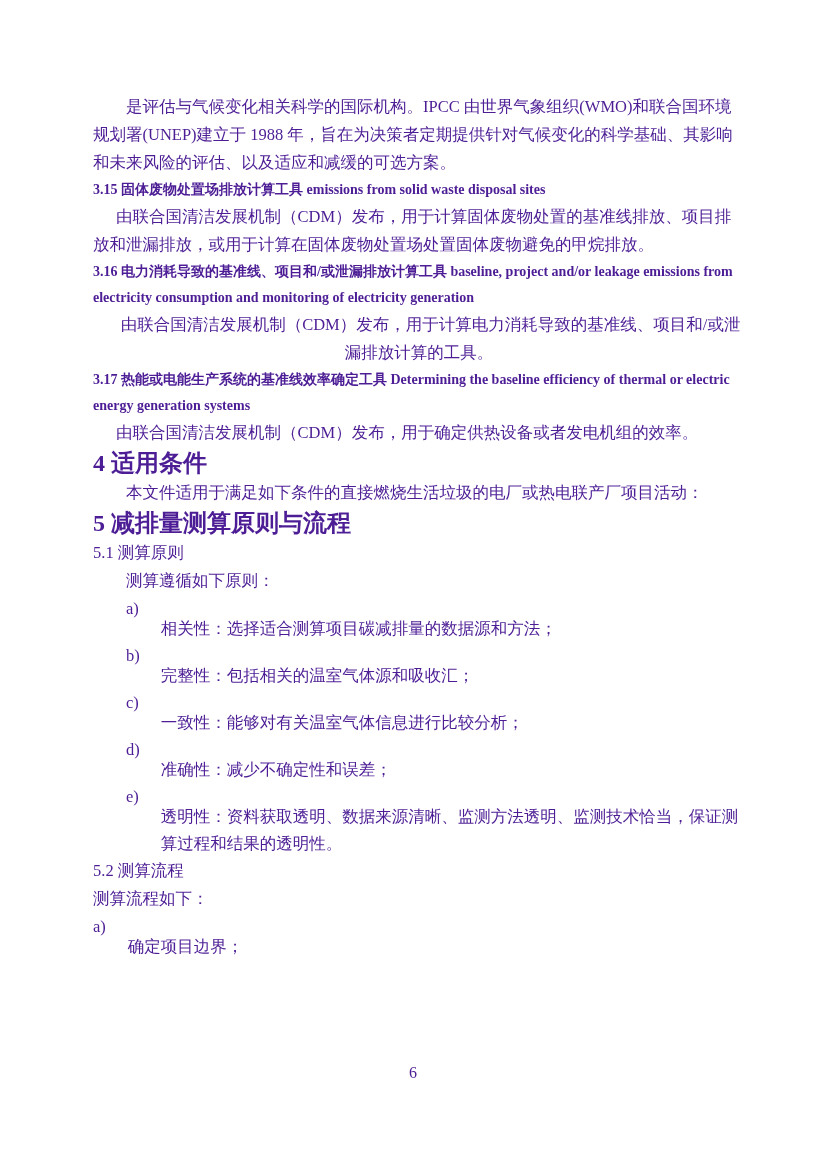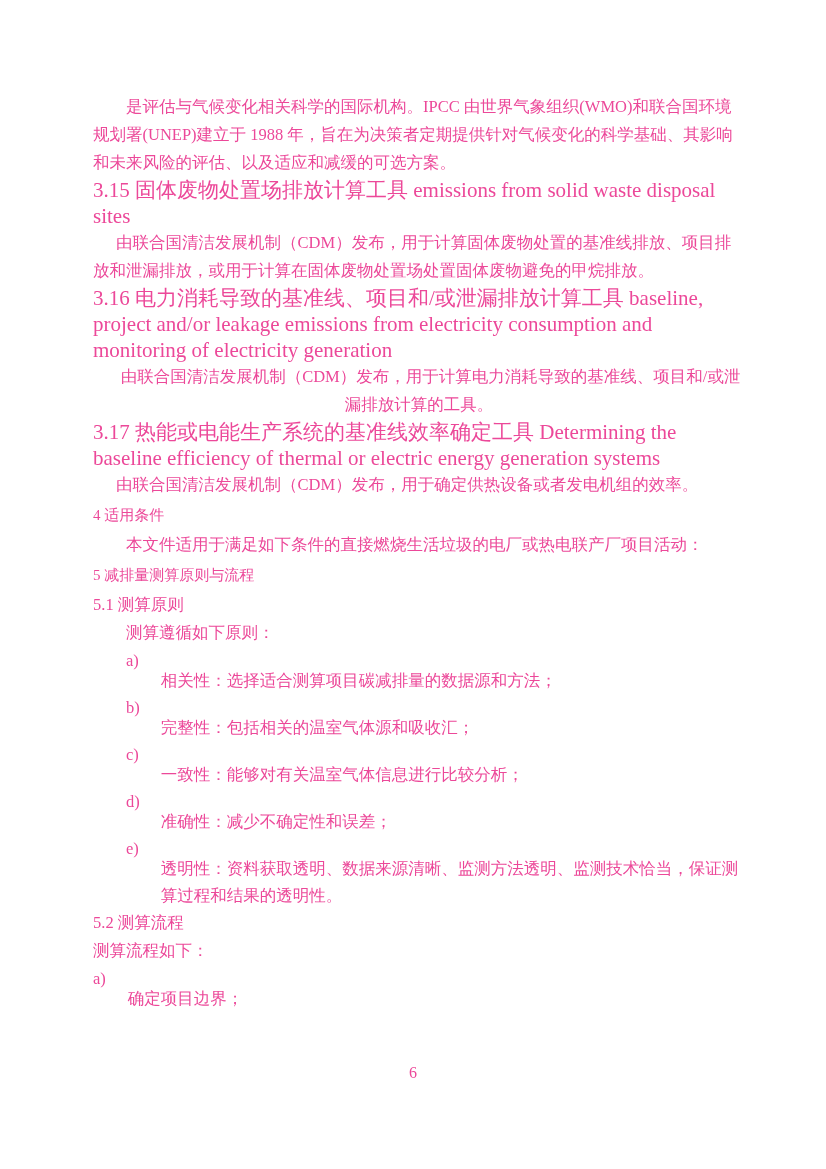--- a/index.html
+++ b/index.html
@@ -5,53 +5,53 @@
   html, body {
     margin: 0;
     padding: 0;
     background: #ffffff;
   }
   .page {
     position: relative;
     width: 826px;
     height: 1169px;
     background: #ffffff;
-    color: #ec4899;
+    color: #4c1d95;
     font-family: "Liberation Serif", "DejaVu Serif", serif;
     font-size: 16.5px;
     line-height: 28px;
     overflow: hidden;
   }
   .content {
     position: absolute;
     top: 93px;
     left: 93px;
     width: 652px;
   }
   .content p, .content h2, .content h3, .content ul {
     margin: 0;
     padding: 0;
   }
   .indent-2 { text-indent: 2em; }
   .indent-14 { text-indent: 1.4em; }
 
-  .term-title { font-weight: normal; font-size: 21px; line-height: 26px; }
+  .term-title { font-weight: bold; font-size: 14px; line-height: 26px; }
   .mt-8  { margin-top: 8px; }
   .mt-16 { margin-top: 16px; }
   .mt-24 { margin-top: 24px; }
   .mt-10 { margin-top: 10px; text-align: center; }
   .mt-12 { margin-top: 12px; }
   .mt-14 { margin-top: 14px; }
   .mt-22 { margin-top: 22px; }
   .mt-2  { margin-top: 2px; }
   .mt-0  { margin-top: 0; }
 
   .sec-heading {
-    font-weight: normal;
-    font-size: 15px;
+    font-weight: bold;
+    font-size: 24px;
     line-height: 32px;
   }
   .sub-heading {
     font-weight: normal;
     font-size: 16.5px;
     line-height: 28px;
   }
 
   ul.plain { list-style: none; }
   ul.cond-list { padding-left: 1.6em; }

